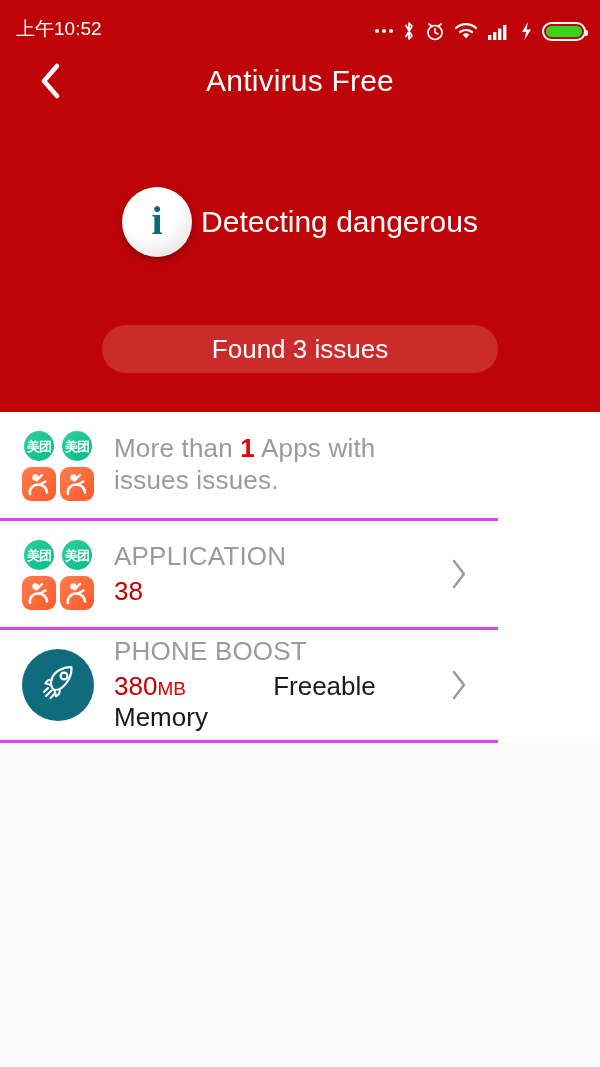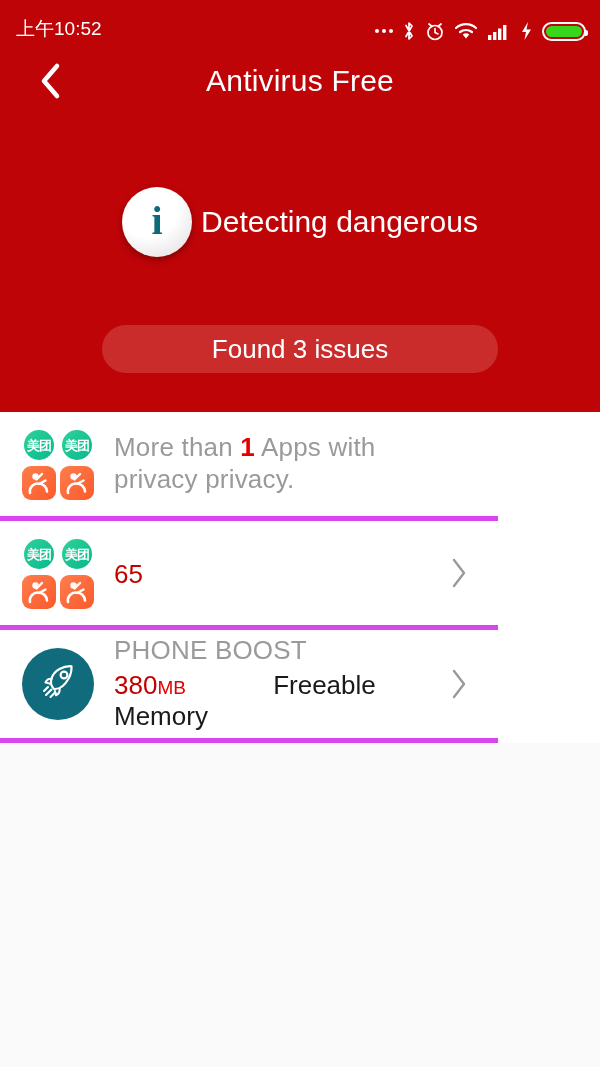--- a/index.html
+++ b/index.html
@@ -89,21 +89,21 @@
     background:#ca2c2c; border-radius:24px;
     display:flex; align-items:center; justify-content:center;
     color:#ffffff; font-size:26px;
   }
 
   
   .list { position:absolute; top:412px; left:0; width:600px; background:#ffffff; }
   .row {
     position:relative; width:498px; height:109px;
     display:flex; align-items:center;
-    border-bottom:5px solid #d946ef;
+    border-bottom:3px solid #d946ef;
     background:#ffffff;
   }
   .row.tall { height:113px; }
 
   
   .icon-grid {
     width:72px; height:72px; margin-left:22px; flex:none;
     display:grid; grid-template-columns:34px 34px; grid-template-rows:34px 34px;
     gap:4px;
   }
@@ -240,21 +240,21 @@
           <svg width="26" height="26" viewBox="0 0 26 26">
             <circle cx="9.5" cy="6.5" r="3.2" fill="#fff"></circle>
             <path d="M16 4 L10.5 9.5" stroke="#fff" stroke-width="2.4" stroke-linecap="round"></path>
             <path d="M4 23 A8 8 0 0 1 12.5 13.5 A8.5 8.5 0 0 1 21 21.5" fill="none" stroke="#fff" stroke-width="2.6" stroke-linecap="round"></path>
             <path d="M13 14 L19.5 10.5" stroke="#fff" stroke-width="2.4" stroke-linecap="round"></path>
           </svg>
         </span>
       </div>
       <div class="row-text">
         <div class="row-title"><span>More than </span><span class="red-num-bright">1</span><span> Apps with</span></div>
-        <div class="row-title">privacy privacy.</div>
+        <div class="row-title">issues issues.</div>
       </div>
     </div>
 
     <div class="row">
       <div class="icon-grid">
         <span class="mt-icon">
           <span class="disc">美团</span>
         </span>
         <span class="mt-icon">
           <span class="disc">美团</span>
@@ -270,21 +270,22 @@
         <span class="or-icon">
           <svg width="26" height="26" viewBox="0 0 26 26">
             <circle cx="9.5" cy="6.5" r="3.2" fill="#fff"></circle>
             <path d="M16 4 L10.5 9.5" stroke="#fff" stroke-width="2.4" stroke-linecap="round"></path>
             <path d="M4 23 A8 8 0 0 1 12.5 13.5 A8.5 8.5 0 0 1 21 21.5" fill="none" stroke="#fff" stroke-width="2.6" stroke-linecap="round"></path>
             <path d="M13 14 L19.5 10.5" stroke="#fff" stroke-width="2.4" stroke-linecap="round"></path>
           </svg>
         </span>
       </div>
       <div class="row-text">
-        <div class="row-sub red-num">65</div>
+        <div class="row-title">APPLICATION</div>
+        <div class="row-sub red-num">38</div>
       </div>
       <div class="chev">
         <svg width="18" height="34" viewBox="0 0 18 34">
           <path d="M4 4 L14 17 L4 30" fill="none" stroke="#9a9a9a" stroke-width="2.4" stroke-linecap="round" stroke-linejoin="round"></path>
         </svg>
       </div>
     </div>
 
     <div class="row tall">
       <div class="round-icon">

